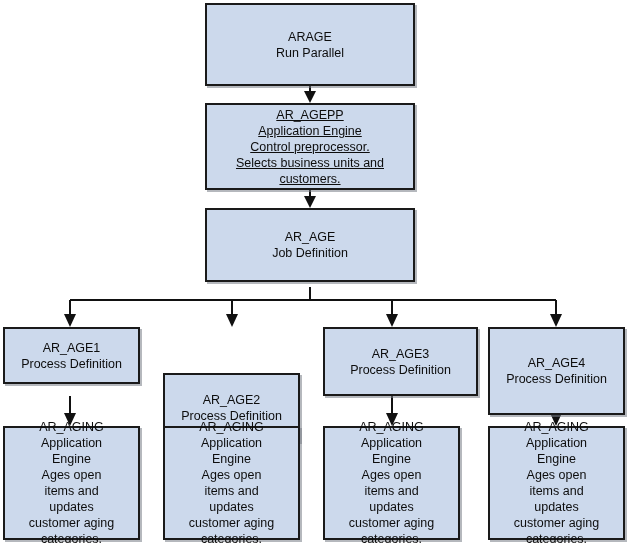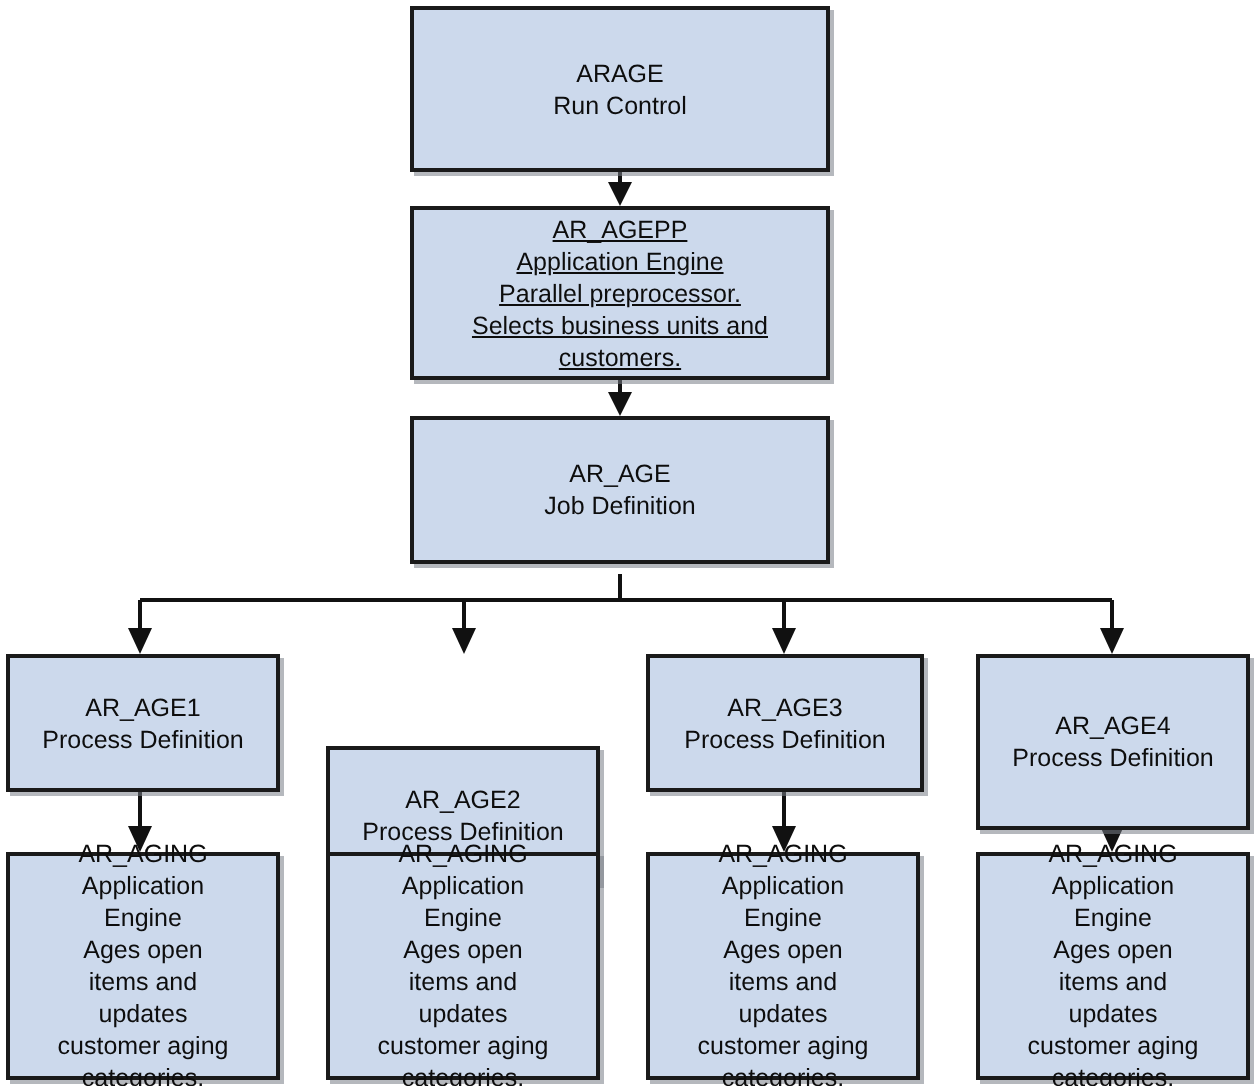--- a/index.html
+++ b/index.html
@@ -93,45 +93,45 @@
 
     <line x1="392" y1="396" x2="392" y2="419"></line>
     <polygon class="arrowhead" points="392,426 386,413 398,413"></polygon>
 
     <line x1="556" y1="396" x2="556" y2="419"></line>
     <polygon class="arrowhead" points="556,426 550,413 562,413"></polygon>
   </svg>
 
   <div class="node" style="left:205px; top:3px; width:210px; height:83px;">
     <span class="line">ARAGE</span>
-    <span class="line">Run Control</span>
+    <span class="line">Run Parallel</span>
   </div>
 
   <div class="node wrap" style="left:205px; top:103px; width:210px; height:87px;text-decoration:underline;">
     <span class="line">AR_AGEPP</span>
     <span class="line">Application Engine</span>
-    <span class="line">Parallel preprocessor. Selects business units and customers.</span>
+    <span class="line">Control preprocessor. Selects business units and customers.</span>
   </div>
 
   <div class="node" style="left:205px; top:208px; width:210px; height:74px;">
     <span class="line">AR_AGE</span>
     <span class="line">Job Definition</span>
   </div>
 
-  <div class="node" style="left:3px; top:327px; width:137px; height:69px;">
+  <div class="node" style="left:3px; top:327px; width:137px; height:57px;">
     <span class="line">AR_AGE1</span>
     <span class="line">Process Definition</span>
   </div>
 
   <div class="node" style="left:163px; top:327px; width:137px; height:69px;margin-top:46px;">
     <span class="line">AR_AGE2</span>
     <span class="line">Process Definition</span>
   </div>
 
-  <div class="node" style="left:323px; top:327px; width:139px; height:69px;">
+  <div class="node" style="left:323px; top:327px; width:155px; height:69px;">
     <span class="line">AR_AGE3</span>
     <span class="line">Process Definition</span>
   </div>
 
   <div class="node" style="left:488px; top:327px; width:137px; height:88px;">
     <span class="line">AR_AGE4</span>
     <span class="line">Process Definition</span>
   </div>
 
   <div class="node wrap" style="left:3px; top:426px; width:137px; height:114px;">

